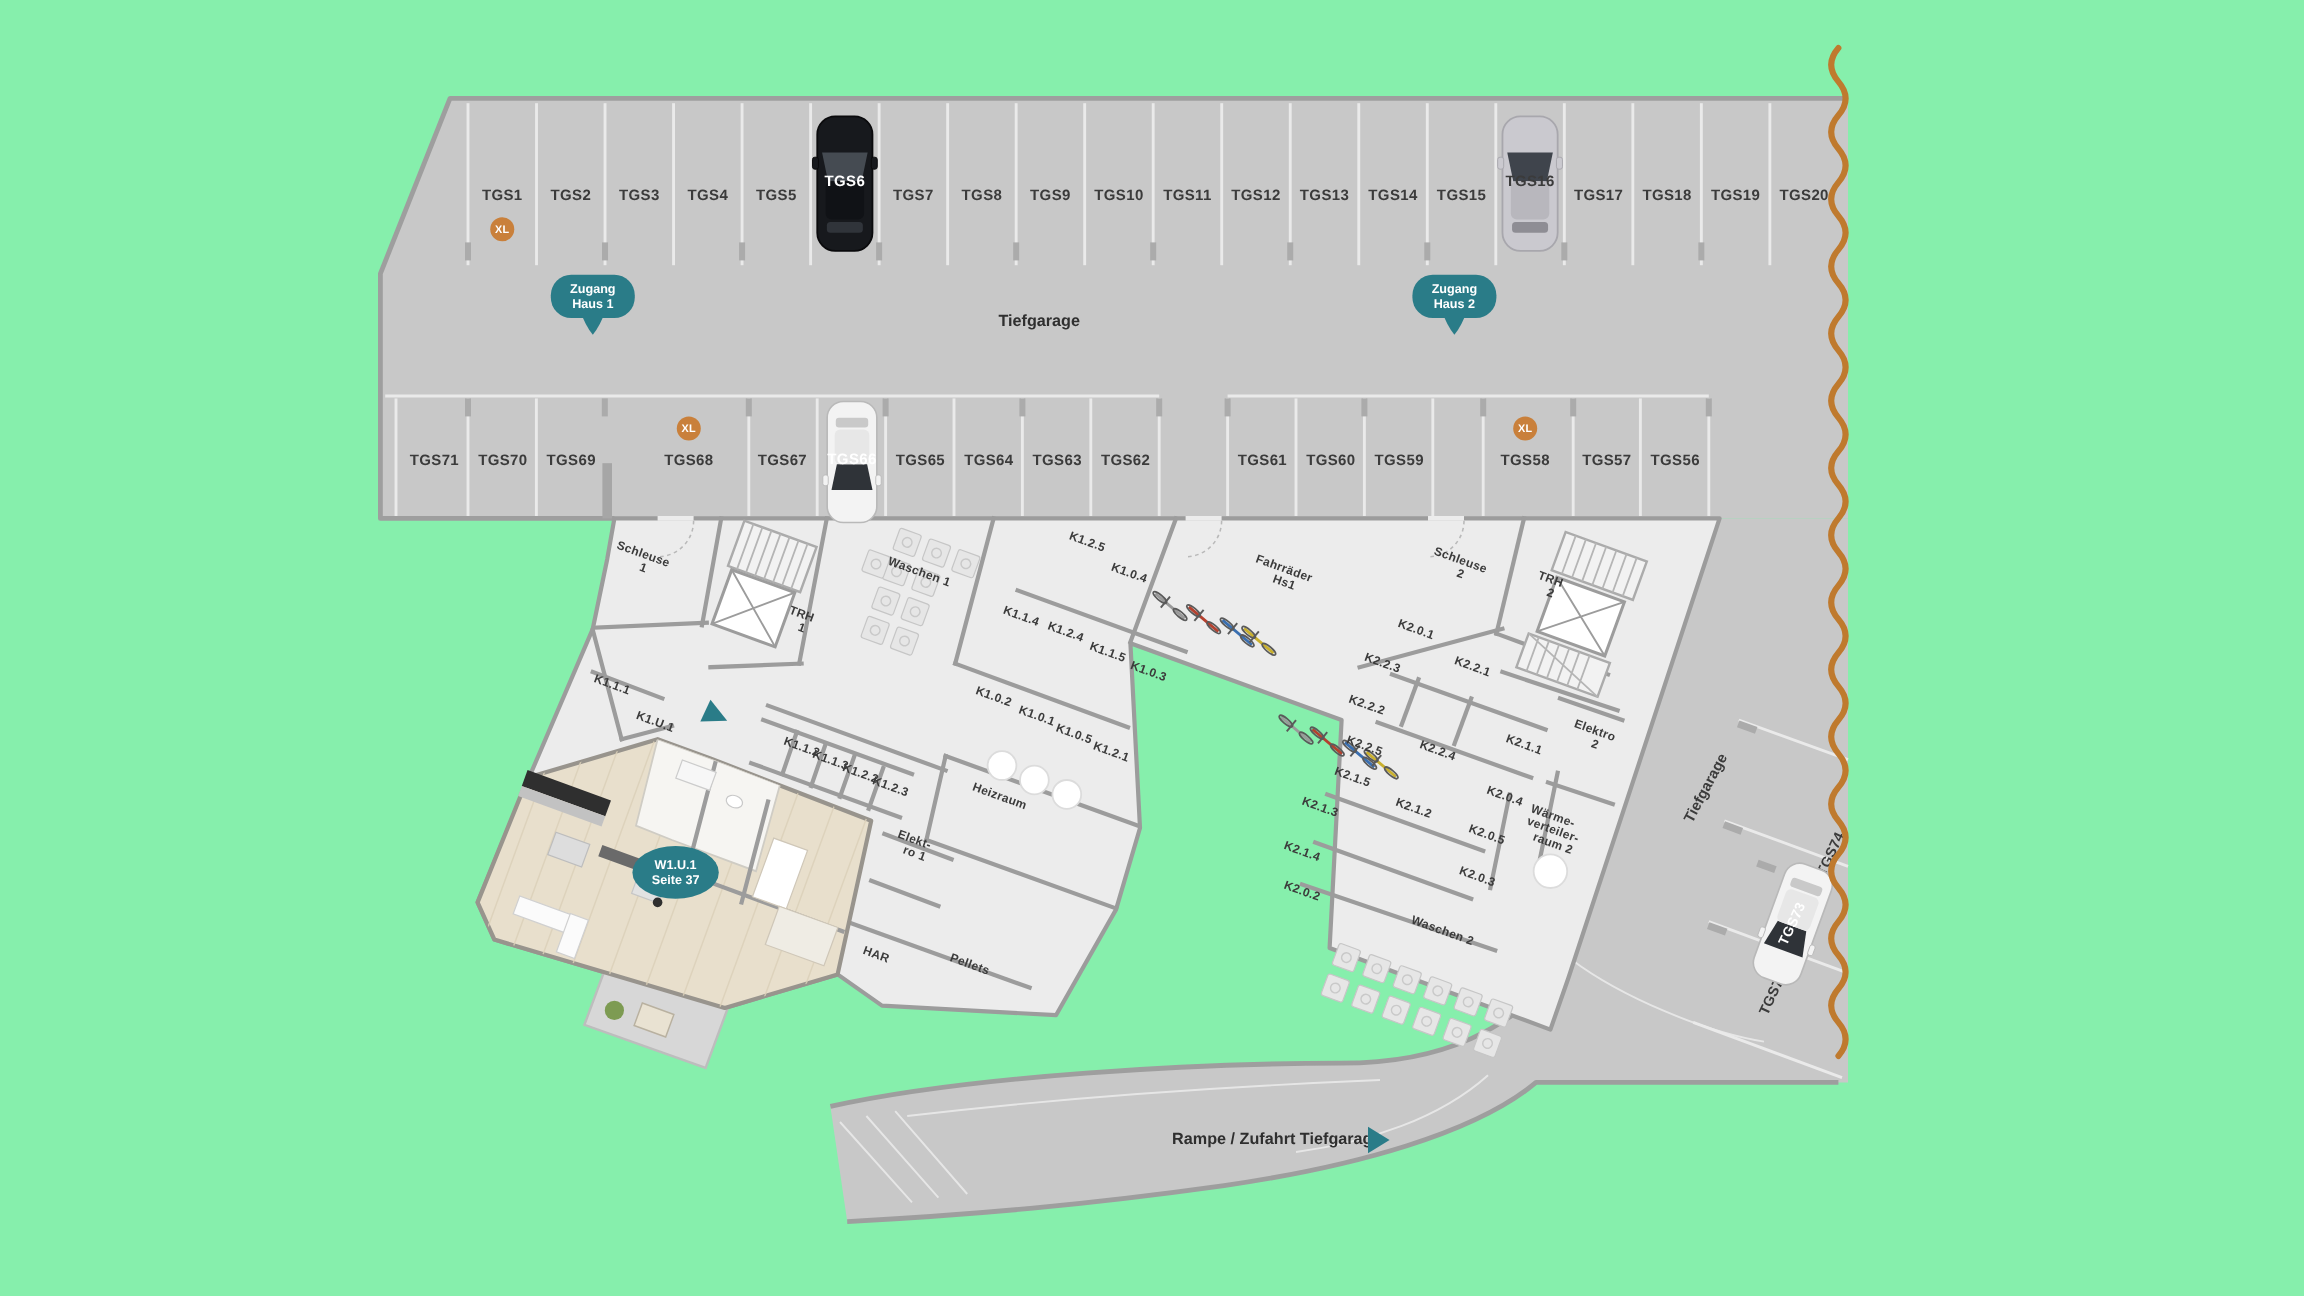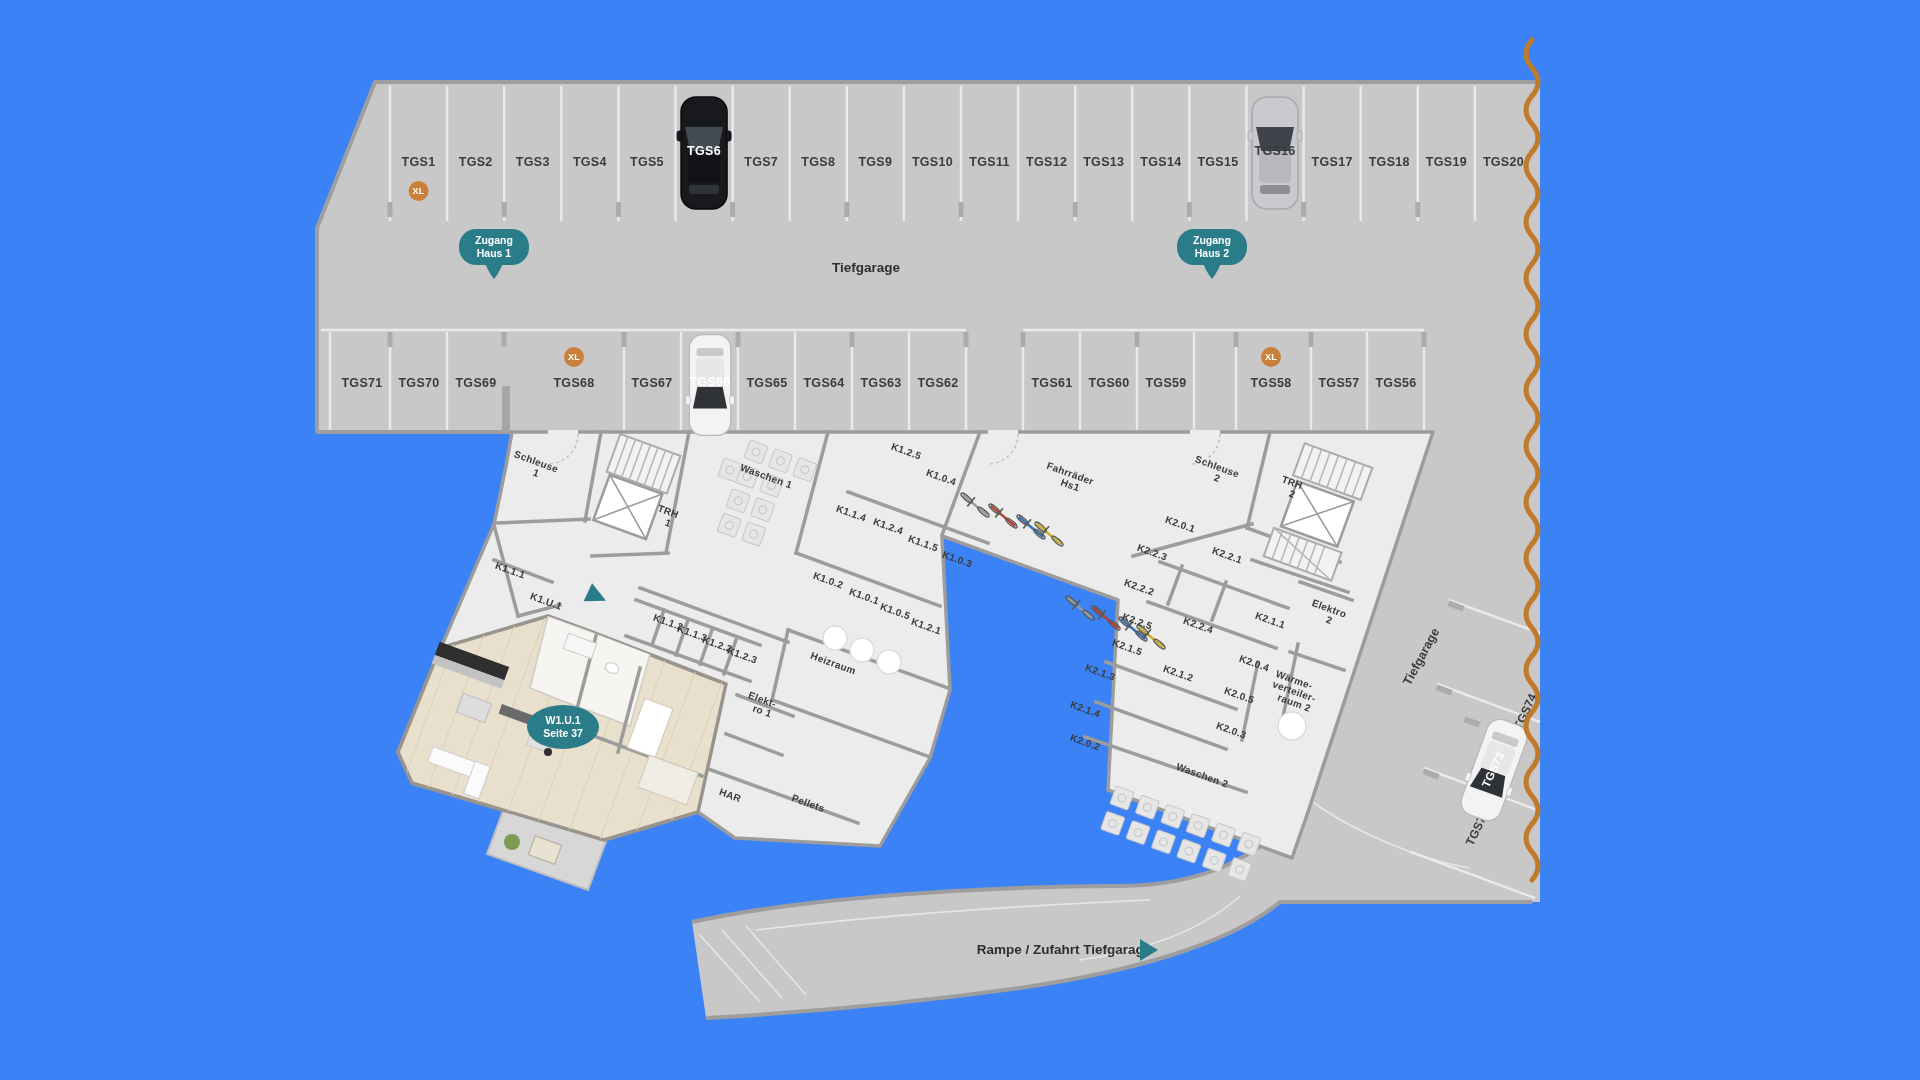--- a/index.html
+++ b/index.html
@@ -1,16 +1,16 @@
 <!DOCTYPE html>
 <html><head>
 <meta charset="utf-8">
 <style>
   html,body{margin:0;padding:0;background:#ffffff;}
-  .stage{position:relative;width:1920px;height:1080px;background:#3b82f6;overflow:hidden;
+  .stage{position:relative;width:1920px;height:1080px;background:#86efac;overflow:hidden;
          font-family:"Liberation Sans", sans-serif;}
   svg{position:absolute;left:0;top:0;}
   .garage{fill:#c8c8c8;}
   .border{fill:none;stroke:#9e9e9e;stroke-width:4;stroke-linejoin:round;}
   .floor{fill:#ececec;stroke:#9c9c9c;stroke-width:3.5;stroke-linejoin:round;}
   .wall{stroke:#9c9c9c;stroke-width:3.5;stroke-linecap:square;}
   .divider{stroke:#eaeaea;stroke-width:2.4;}
   .tick{fill:#ababab;}
   .stairbox{fill:#f2f2f2;stroke:#ababab;stroke-width:2;}
   .hatch{stroke:#b5b5b5;stroke-width:1.5;}

